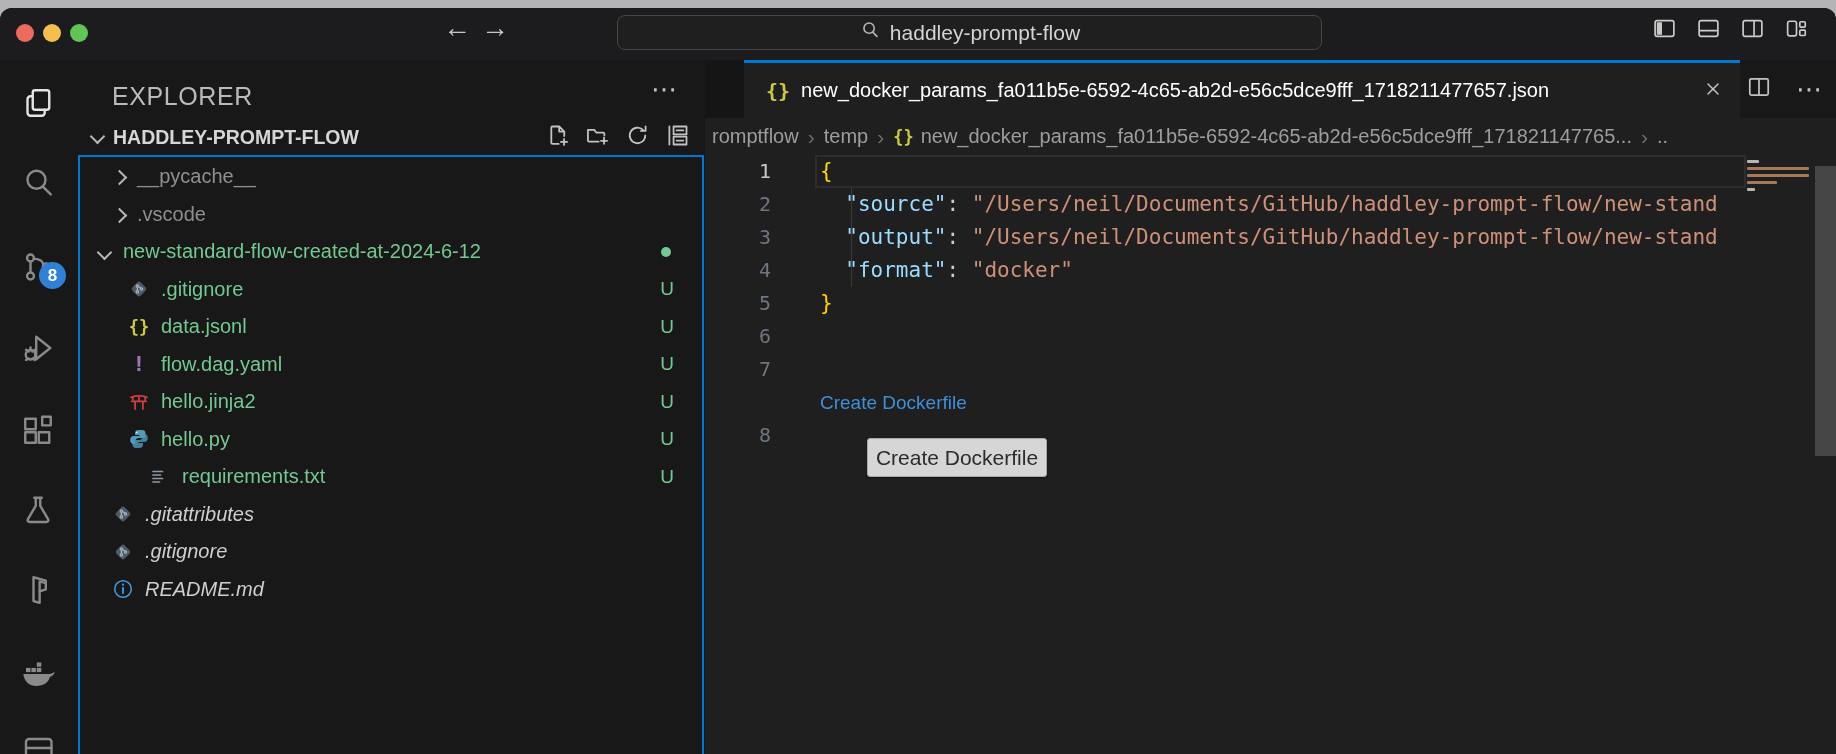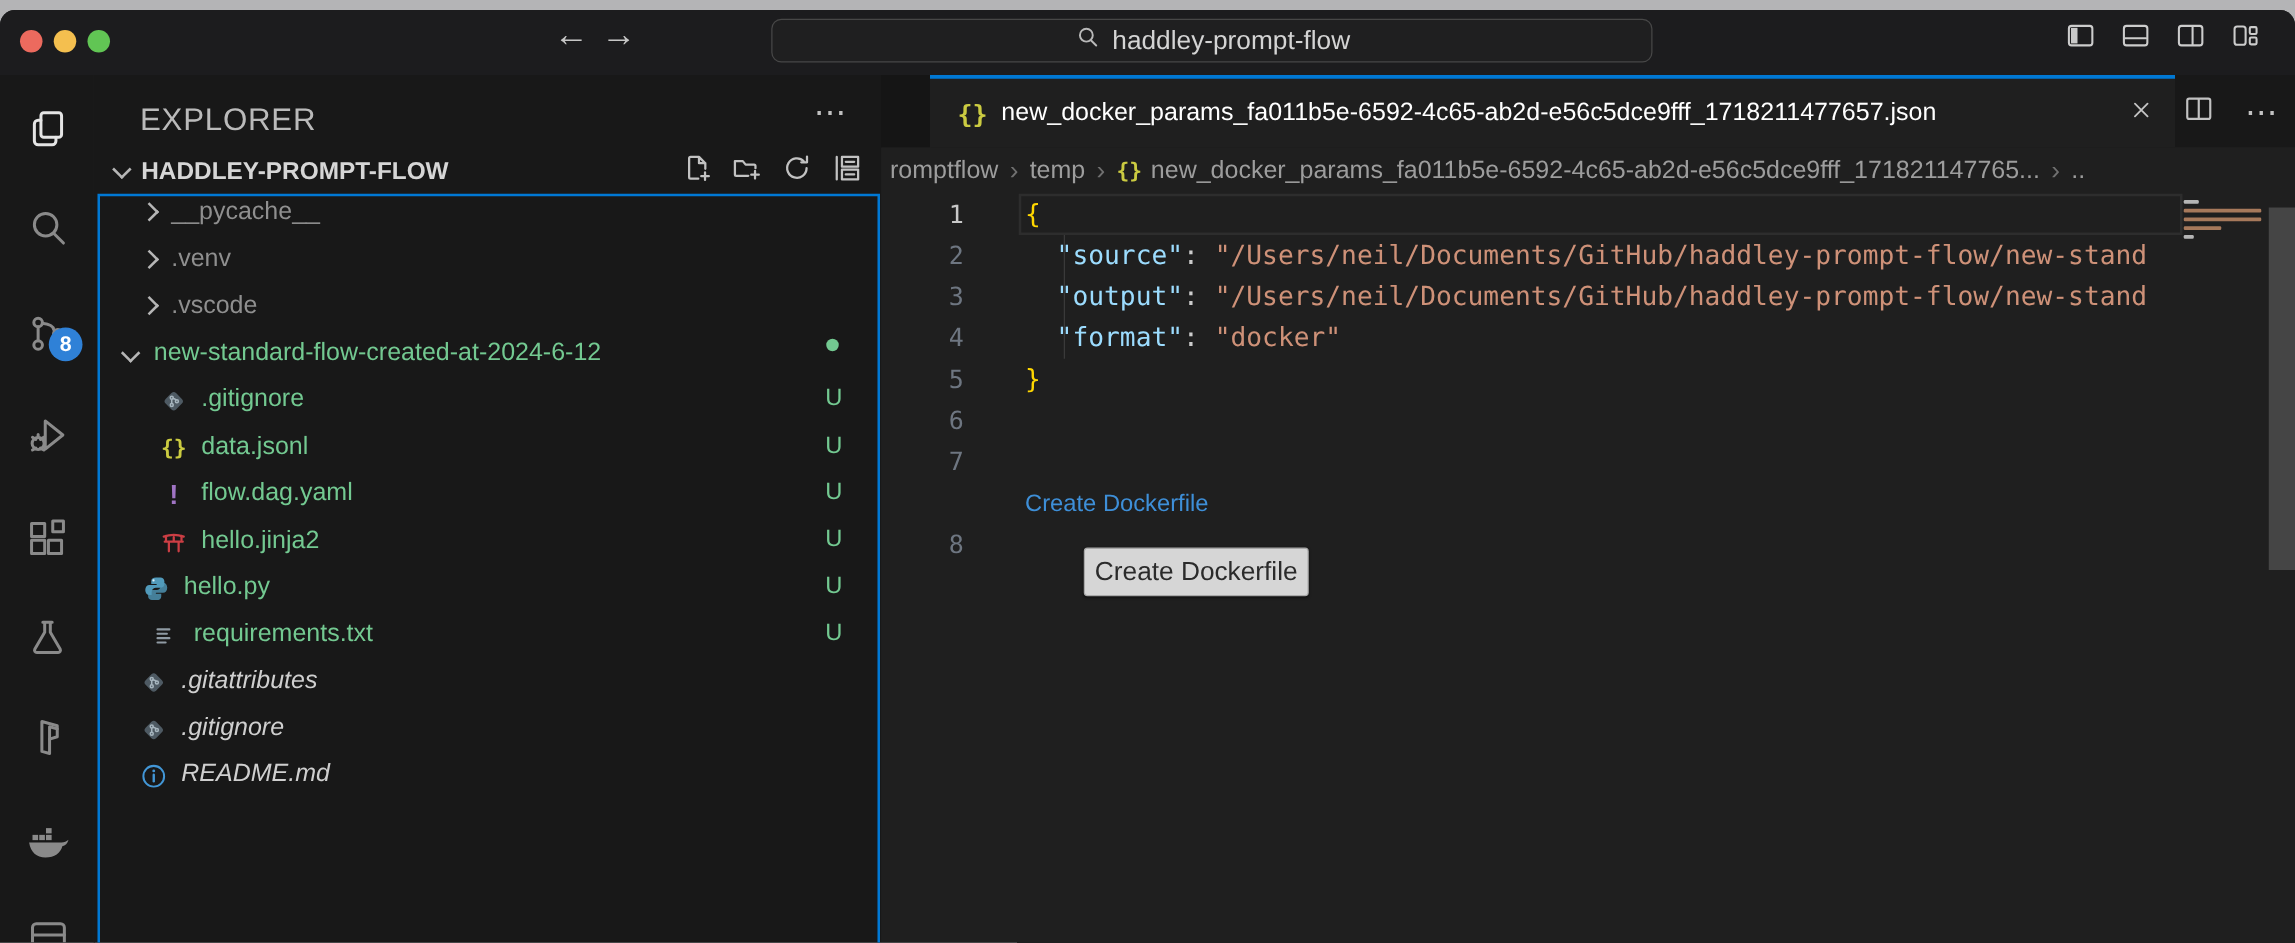--- a/index.html
+++ b/index.html
@@ -32,21 +32,21 @@
   .sidebar{position:absolute;top:52px;left:75px;width:630px;bottom:0;background:#181818;}
   .exp-title{position:absolute;left:37px;top:22px;font-size:25px;letter-spacing:.6px;color:#bababa;}
   .exp-more{position:absolute;left:576px;top:14px;font-size:26px;color:#c0c0c0;}
   .section-head{position:absolute;left:0;top:56px;right:2px;height:42px;display:flex;align-items:center;}
   .section-chev{margin-left:14px;width:22px;}
   .section-label{font-size:19.5px;font-weight:bold;color:#d6d6d6;margin-left:2px;flex:0 1 auto;}
   .section-actions{margin-left:auto;display:flex;gap:13px;margin-right:12px;}
   .section-actions .ic svg{width:27px;height:27px;color:#c2c2c2;}
   .tree-outline{position:absolute;left:3px;top:95px;width:622px;height:700px;border:2px solid #0078d4;}
   .tree{position:absolute;left:5px;top:98px;width:618px;}
-  .trow{position:relative;height:37.5px;display:flex;align-items:flex-start;font-size:20px;}
+  .trow{position:relative;height:37.5px;display:flex;align-items:center;font-size:20px;}
   .trow .chev{width:20px;display:inline-block;}
   .trow .fic{width:26px;height:26px;display:inline-flex;align-items:center;justify-content:center;margin-right:2px;}
   .trow .fic svg{width:24px;height:24px;}
   .trow .lbl{margin-left:7px;white-space:nowrap;}
   .c-dim{color:#8f8f8f;} .c-green{color:#73c991;} .c-def{color:#cfcfcf;font-style:italic;}
   .tbadge{position:absolute;right:24px;font-size:19px;color:#73c991;}
   .tdot{position:absolute;right:27px;width:10px;height:10px;border-radius:50%;background:#73c991;}
   .chevcss{display:inline-block;width:9px;height:9px;border-right:2px solid #b6b6b6;border-bottom:2px solid #b6b6b6;}
   .chev-r{transform:rotate(-45deg);margin-left:4px;}
   .chev-d{transform:rotate(45deg);margin-left:3px;margin-top:-4px;}
@@ -217,24 +217,20 @@
         </span>
     </div>
     <div class="tree-outline"></div>
     <div class="tree" id="tree">
         <div class="trow" style="padding-left:30px">
           <span class="chev"><span class="chevcss chev-r"></span></span>
           <span class="lbl c-dim">__pycache__</span>
         </div>
         <div class="trow" style="padding-left:30px">
           <span class="chev"><span class="chevcss chev-r"></span></span>
-          <span class="lbl c-dim">.venv</span>
-        </div>
-        <div class="trow" style="padding-left:30px">
-          <span class="chev"><span class="chevcss chev-r"></span></span>
           <span class="lbl c-dim">.vscode</span>
         </div>
         <div class="trow" style="padding-left:16px">
           <span class="chev"><span class="chevcss chev-d"></span></span>
           <span class="lbl c-green">new-standard-flow-created-at-2024-6-12</span>
           <span class="tdot"></span>
         </div>
         <div class="trow" style="padding-left:46px">
           <span class="fic">
             <svg viewBox="0 0 24 24">
@@ -269,32 +265,32 @@
             <svg viewBox="0 0 24 24" fill="none" stroke="currentColor" stroke-width="1.6" stroke-linecap="round" stroke-linejoin="round">
               <g stroke="#cc3e44" stroke-width="1.8">
                 <path d="M4 7.3c5.3-1.9 10.7-1.9 16 0"></path>
                 <path d="M5.8 6.6v3.2M18.2 6.6v3.2M4.8 11.3h14.4M8.1 11.3V19M15.9 11.3V19M12 7.6v3.7"></path>
               </g>
             </svg>
           </span>
           <span class="lbl c-green">hello.jinja2</span>
           <span class="tbadge">U</span>
         </div>
-        <div class="trow" style="padding-left:32px">
+        <div class="trow" style="padding-left:46px">
           <span class="fic">
             <svg viewBox="0 0 24 24" fill="#519aba" stroke="none">
               <path d="M11.9 3c-2.6 0-3.9 1.1-3.9 2.9v2.2h4.3v.8H6.6c-1.9 0-3.4 1.5-3.4 4s1.5 4 3.4 4h1.7v-2.4c0-1.9 1.6-3.4 3.5-3.4h4c1.5 0 2.7-1.2 2.7-2.7V5.9C18.5 4.2 17 3 15.4 3z"></path>
               <path d="M11.9 3c-2.6 0-3.9 1.1-3.9 2.9v2.2h4.3v.8H6.6c-1.9 0-3.4 1.5-3.4 4s1.5 4 3.4 4h1.7v-2.4c0-1.9 1.6-3.4 3.5-3.4h4c1.5 0 2.7-1.2 2.7-2.7V5.9C18.5 4.2 17 3 15.4 3z" transform="rotate(180 12 12)" opacity=".8"></path>
               <circle cx="9.8" cy="5.3" r=".9" fill="#e8f4fb"></circle>
             </svg>
           </span>
           <span class="lbl c-green">hello.py</span>
           <span class="tbadge">U</span>
         </div>
-        <div class="trow" style="padding-left:40px">
+        <div class="trow" style="padding-left:67px">
           <span class="fic">
             <svg viewBox="0 0 24 24" fill="none" stroke="currentColor" stroke-width="1.6" stroke-linecap="round" stroke-linejoin="round">
               <g stroke="#8f9aa3" stroke-width="1.7">
                 <path d="M5 6.5h9.5M5 10h7.5M5 13.5h9.5M5 17h6.5"></path>
               </g>
             </svg>
           </span>
           <span class="lbl c-green">requirements.txt</span>
           <span class="tbadge">U</span>
         </div>

